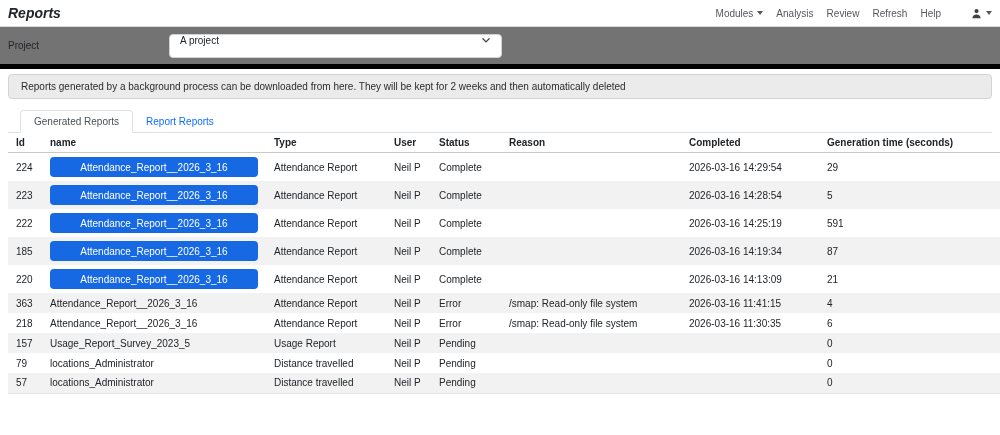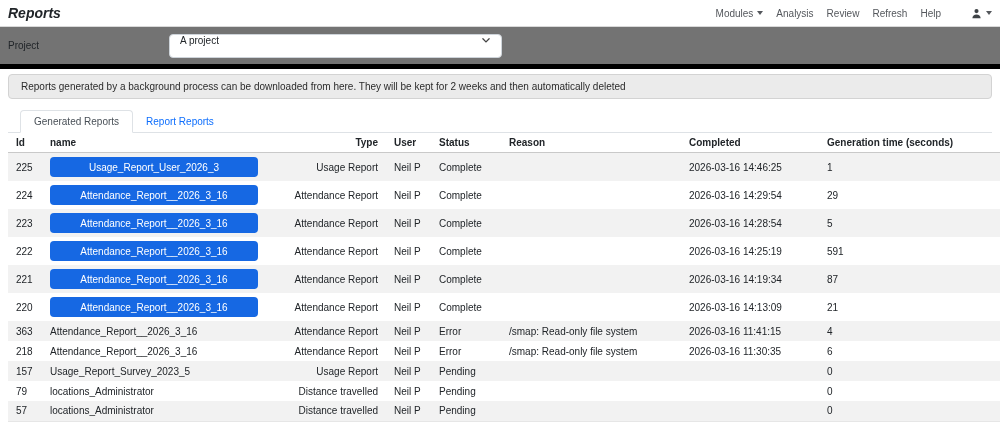--- a/index.html
+++ b/index.html
@@ -142,21 +142,21 @@
     height: 20px;
     white-space: nowrap;
     overflow: hidden;
     vertical-align: middle;
   }
   .report-table tr.stripe { background: #f2f2f2; }
   .report-table tbody { border-bottom: 1px solid var(--border); }
   .report-table tr:last-child td { border-bottom: 1px solid #e6e6e6; }
   .report-table th:nth-child(1), .report-table td:nth-child(1) { width: 34px; }
   .report-table th:nth-child(2), .report-table td:nth-child(2) { width: 224px; }
-  .report-table th:nth-child(3), .report-table td:nth-child(3) { width: 120px; text-align: right; }
+  .report-table th:nth-child(3), .report-table td:nth-child(3) { width: 120px; }
   .report-table th:nth-child(4), .report-table td:nth-child(4) { width: 45px; }
   .report-table th:nth-child(5), .report-table td:nth-child(5) { width: 70px; }
   .report-table th:nth-child(6), .report-table td:nth-child(6) { width: 180px; }
   .report-table th:nth-child(7), .report-table td:nth-child(7) { width: 138px; }
 
   .name-btn {
     display: flex;
     align-items: center;
     justify-content: center;
     height: 20px;
@@ -226,32 +226,20 @@
         <th>name</th>
         <th>Type</th>
         <th>User</th>
         <th>Status</th>
         <th>Reason</th>
         <th>Completed</th>
         <th>Generation time (seconds)</th>
       </tr>
   </thead>
   <tbody id="table-body">
-      <tr class="stripe">
-        <td>225</td>
-        <td>
-          <button class="name-btn">Usage_Report_User_2026_3</button>
-        </td>
-        <td>Usage Report</td>
-        <td>Neil P</td>
-        <td>Complete</td>
-        <td></td>
-        <td>2026-03-16 14:46:25</td>
-        <td>1</td>
-      </tr>
       <tr>
         <td>224</td>
         <td>
           <button class="name-btn">Attendance_Report__2026_3_16</button>
         </td>
         <td>Attendance Report</td>
         <td>Neil P</td>
         <td>Complete</td>
         <td></td>
         <td>2026-03-16 14:29:54</td>
@@ -275,21 +263,21 @@
           <button class="name-btn">Attendance_Report__2026_3_16</button>
         </td>
         <td>Attendance Report</td>
         <td>Neil P</td>
         <td>Complete</td>
         <td></td>
         <td>2026-03-16 14:25:19</td>
         <td>591</td>
       </tr>
       <tr class="stripe">
-        <td>221</td>
+        <td>185</td>
         <td>
           <button class="name-btn">Attendance_Report__2026_3_16</button>
         </td>
         <td>Attendance Report</td>
         <td>Neil P</td>
         <td>Complete</td>
         <td></td>
         <td>2026-03-16 14:19:34</td>
         <td>87</td>
       </tr>

